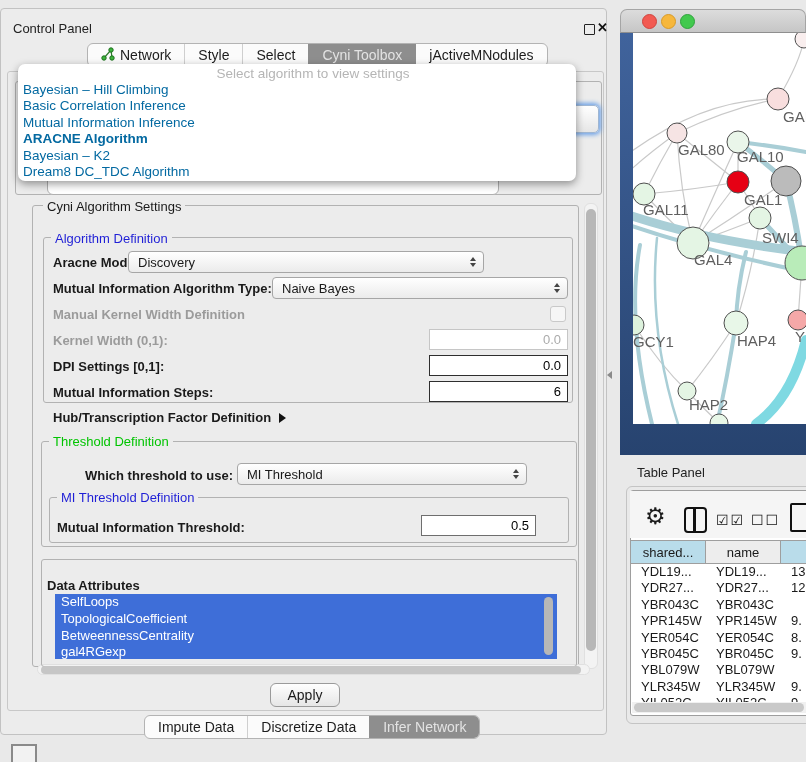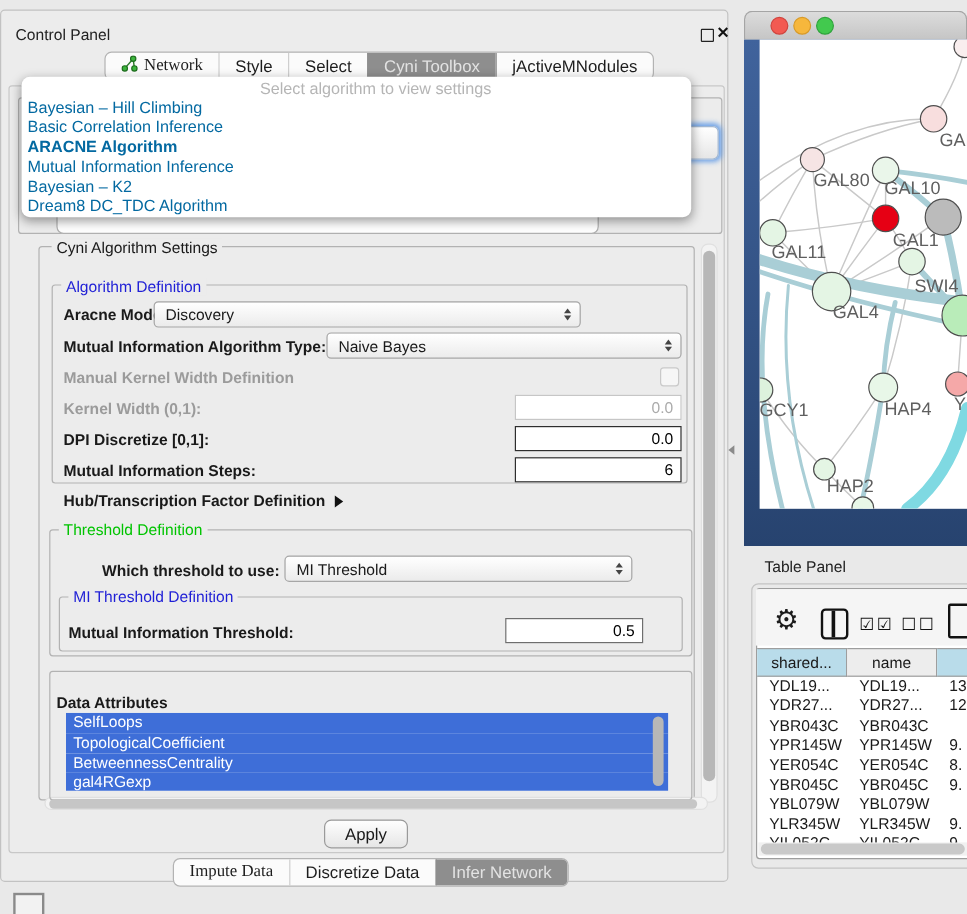--- a/index.html
+++ b/index.html
@@ -9,21 +9,21 @@
   .cpwin{position:absolute;left:0;top:8px;width:607px;height:727px;background:#ececec;
          border:1px solid #c2c2c2;border-radius:4px;box-sizing:border-box;}
   .cp-title{position:absolute;left:12px;top:12px;font-size:13px;color:#222;}
   .cp-float{position:absolute;left:583px;top:15px;width:9px;height:9px;border:1.5px solid #222;border-radius:1px;}
   .cp-close{position:absolute;left:596px;top:11px;font-size:13px;font-weight:bold;color:#111;}
   
   .seg{position:absolute;display:inline-flex;background:#fbfbfb;border:1px solid #b3b3b3;
        border-radius:6px;overflow:hidden;height:22px;align-items:stretch;}
   .seg .tab{display:flex;align-items:center;gap:5px;padding:0 13px;font-size:14px;color:#1d1d1d;
             border-left:1px solid #cfcfcf;white-space:nowrap;}
-  .seg .tab:first-child{border-left:none;font-family:Liberation Serif, serif;}
+  .seg .tab:first-child{border-left:none;}
   .seg .tab.sel{background:#8e8e8e;color:#e3e3e3;border-left-color:#8e8e8e;}
   .seg .tab.sel + .tab{border-left-color:#8e8e8e;}
   
   .content-frame{position:absolute;left:6px;top:62px;width:595px;height:638px;
                  border:1px solid #c8c8c8;border-radius:3px;background:#ececec;}
   
   .gb{position:absolute;border:1px solid #b2b2b2;border-radius:3px;background:transparent;box-sizing:border-box;}
   .gb-title{position:absolute;background:#ececec;padding:0 4px;font-size:13px;white-space:nowrap;z-index:3;}
   .lbl{position:absolute;font-size:13px;font-weight:bold;white-space:nowrap;color:#1a1a1a;z-index:2;}
   .lbl.dis{color:#9b9b9b;}
@@ -137,22 +137,22 @@
   <div class="gb" style="left:14px;top:72px;width:587px;height:114px;"></div>
   <div style="position:absolute;left:566px;top:96px;width:30px;height:26px;border:1px solid #9fb6d2;border-radius:5px;
               background:linear-gradient(#ffffff,#e6e6e6);box-shadow:0 0 4px 2px rgba(90,150,230,.85);z-index:1;"></div>
   <div style="position:absolute;left:46px;top:158px;width:450px;height:26px;border:1px solid #b0b0b0;border-radius:6px;
               background:#fff;z-index:1;"></div>
 
   <div class="popup">
     <div class="ph">Select algorithm to view settings</div>
     <div class="it">Bayesian – Hill Climbing</div>
     <div class="it">Basic Correlation Inference</div>
+    <div class="it">Mutual Information Inference</div>
     <div class="it b">ARACNE Algorithm</div>
-    <div class="it">Mutual Information Inference</div>
     <div class="it">Bayesian – K2</div>
     <div class="it">Dream8 DC_TDC Algorithm</div>
   </div>
 
   <div class="gb" style="left:31px;top:196px;width:547px;height:462px;"></div>
   <div class="gb-title" style="left:42px;top:190px;">Cyni Algorithm Settings</div>
 
   <div class="sbtrack" style="left:583px;top:194px;width:14px;height:466px;"></div>
   <div class="sbv" style="left:585px;top:200px;width:10px;height:442px;"></div>
   <div class="sbtrack" style="left:36px;top:655px;width:553px;height:11px;"></div>
@@ -178,21 +178,21 @@
         <i class="dn"></i>
       </span>
   </div>
 
   <div class="lbl dis" style="left:52px;top:298px;">Manual Kernel Width Definition</div>
   <div class="chk" style="left:549px;top:297px;"></div>
 
   <div class="lbl dis" style="left:52px;top:324px;">Kernel Width (0,1):</div>
   <input class="tf dis" style="left: 428px; top: 320px; width: 139px;" readonly="" value="0.0">
 
-  <div class="lbl" style="left:52px;top:350px;">DPI Discretize [0,1]:</div>
+  <div class="lbl" style="left:52px;top:350px;">DPI Settings [0,1]:</div>
   <input class="tf strong" style="left: 428px; top: 346px; width: 139px;" value="0.0">
 
   <div class="lbl" style="left:52px;top:376px;">Mutual Information Steps:</div>
   <input class="tf strong" style="left: 428px; top: 372px; width: 139px;" value="6">
 
   <div class="lbl" style="left:52px;top:401px;">
     <span>Hub/Transcription Factor Definition</span><span class="tri-r"></span>
   </div>
 
   <div class="gb" style="left:40px;top:432px;width:536px;height:106px;"></div>

